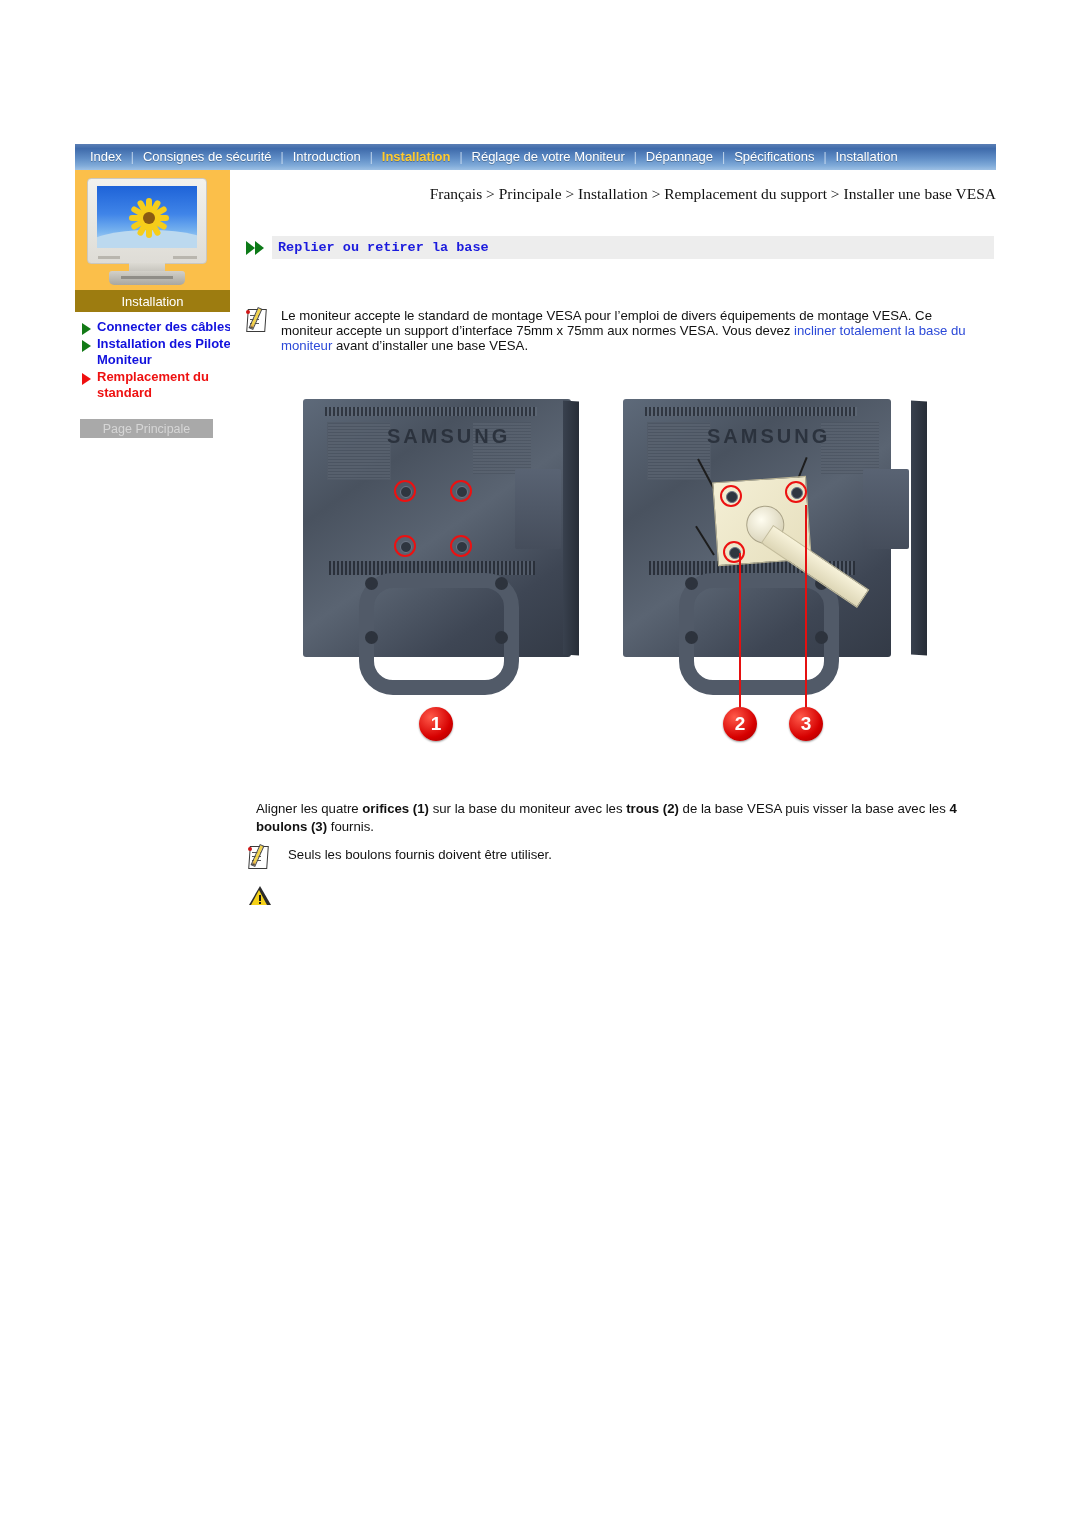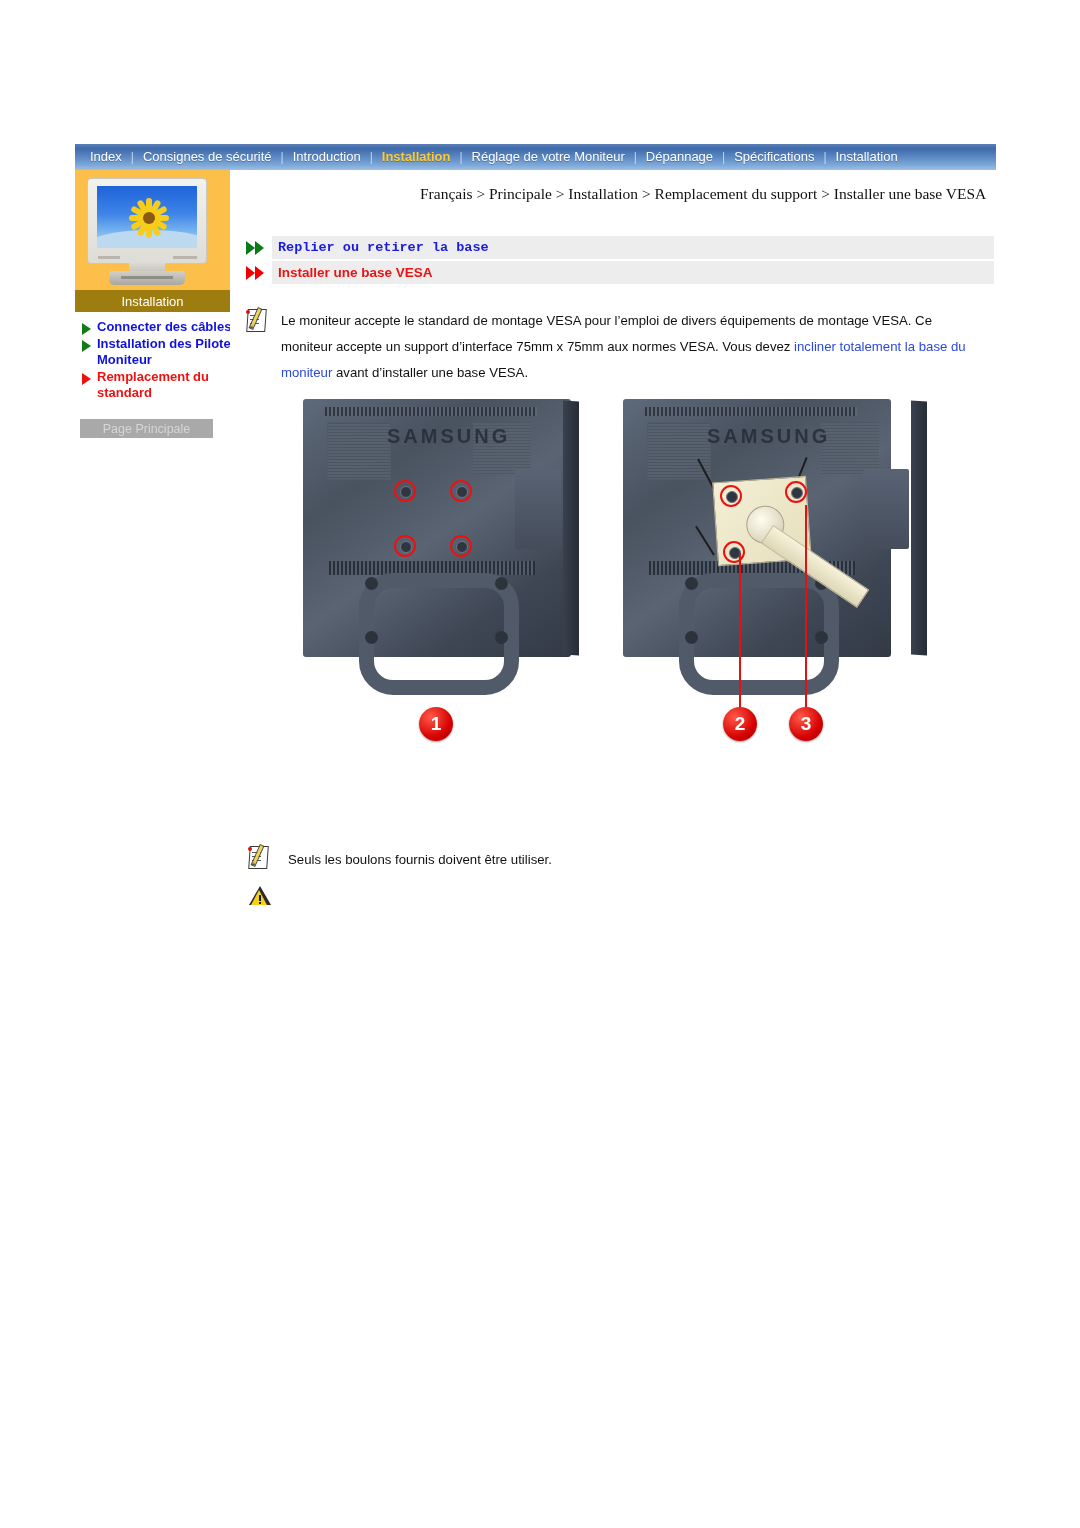--- a/index.html
+++ b/index.html
@@ -109,21 +109,21 @@
 
   
   .content{
     position:absolute;left:230px;top:170px;width:766px;height:1000px;
     background:#ffffff;border-top-left-radius:26px;
   }
 
   .breadcrumb{
     position:absolute;left:420px;top:185px;width:576px;
     font-family:"Liberation Serif", serif;font-size:15.5px;color:#111111;
-    white-space:nowrap;
+    text-align:right;white-space:nowrap;
   }
 
   
   .linkrow{
     position:absolute;left:244px;width:750px;height:23px;
     display:flex;align-items:center;
   }
   .linkrow .bar{
     position:absolute;left:28px;top:0;width:722px;height:23px;
     background:#ededed;
@@ -180,21 +180,21 @@
     border-bottom:15px solid #f5d118;
   }
   .warn-icon .bang{
     position:absolute;left:11px;top:11px;width:2px;height:6px;background:#1a1a1a;
   }
   .warn-icon .dot{
     position:absolute;left:11px;top:18px;width:2px;height:2px;background:#1a1a1a;
   }
 
   .body-text{
-    position:absolute;font-size:13.2px;line-height:26px;color:#111111;
+    position:absolute;font-size:13.2px;line-height:15px;color:#111111;
   }
   .body-text .lnk{color:#2b49d8;}
 
   
   .photo{
     position:absolute;overflow:hidden;
   }
   .mon-wrap{position:absolute;inset:0;}
   .mon-back{
     position:absolute;left:6px;top:4px;width:268px;height:258px;
@@ -371,28 +371,20 @@
 
   <div class="linkrow" style="top:236px;">
     <span class="bar"></span>
     <span class="dbl green">
         <i></i>
         <i></i>
       </span>
     <span class="link-text blue">Replier ou retirer la base</span>
   </div>
 
-  <div class="linkrow" style="top:261px;">
-    <span class="bar"></span>
-    <span class="dbl red">
-        <i></i>
-        <i></i>
-      </span>
-    <span class="link-text red">Installer une base VESA</span>
-  </div>
 
   <div class="note-icon" style="left:245px;top:308px;">
     <span class="pg"></span>
     <span class="ln" style="top:7px;"></span>
     <span class="ln" style="top:11px;"></span>
     <span class="ln" style="top:15px;"></span>
     <span class="pencil"></span>
     <span class="mark"></span>
   </div>
   <div class="body-text" style="left:281px;top:308px;width:700px;">
@@ -450,20 +442,23 @@
       <div class="hole" style="left:103px;top:90px;"></div>
       <div class="hole" style="left:168px;top:86px;"></div>
       <div class="hole" style="left:106px;top:146px;"></div>
     </div>
     <div class="leader" style="left:122px;top:158px;height:155px;"></div>
     <div class="leader" style="left:188px;top:110px;height:203px;"></div>
     <div class="badge" style="left:106px;top:312px;">2</div>
     <div class="badge" style="left:172px;top:312px;">3</div>
   </div>
 
+  <div class="instr">
+    <span>Aligner les quatre </span><b>orifices (1)</b><span> sur la base du moniteur avec les </span><b>trous (2)</b><span> de la base VESA puis visser la base avec les </span><b>4 boulons (3)</b><span> fournis.</span>
+  </div>
 
   <div class="note-icon" style="left:247px;top:845px;">
     <span class="pg"></span>
     <span class="ln" style="top:7px;"></span>
     <span class="ln" style="top:11px;"></span>
     <span class="ln" style="top:15px;"></span>
     <span class="pencil"></span>
     <span class="mark"></span>
   </div>
   <div class="body-text" style="left:288px;top:847px;width:690px;">Seuls les boulons fournis doivent être utiliser.</div>

